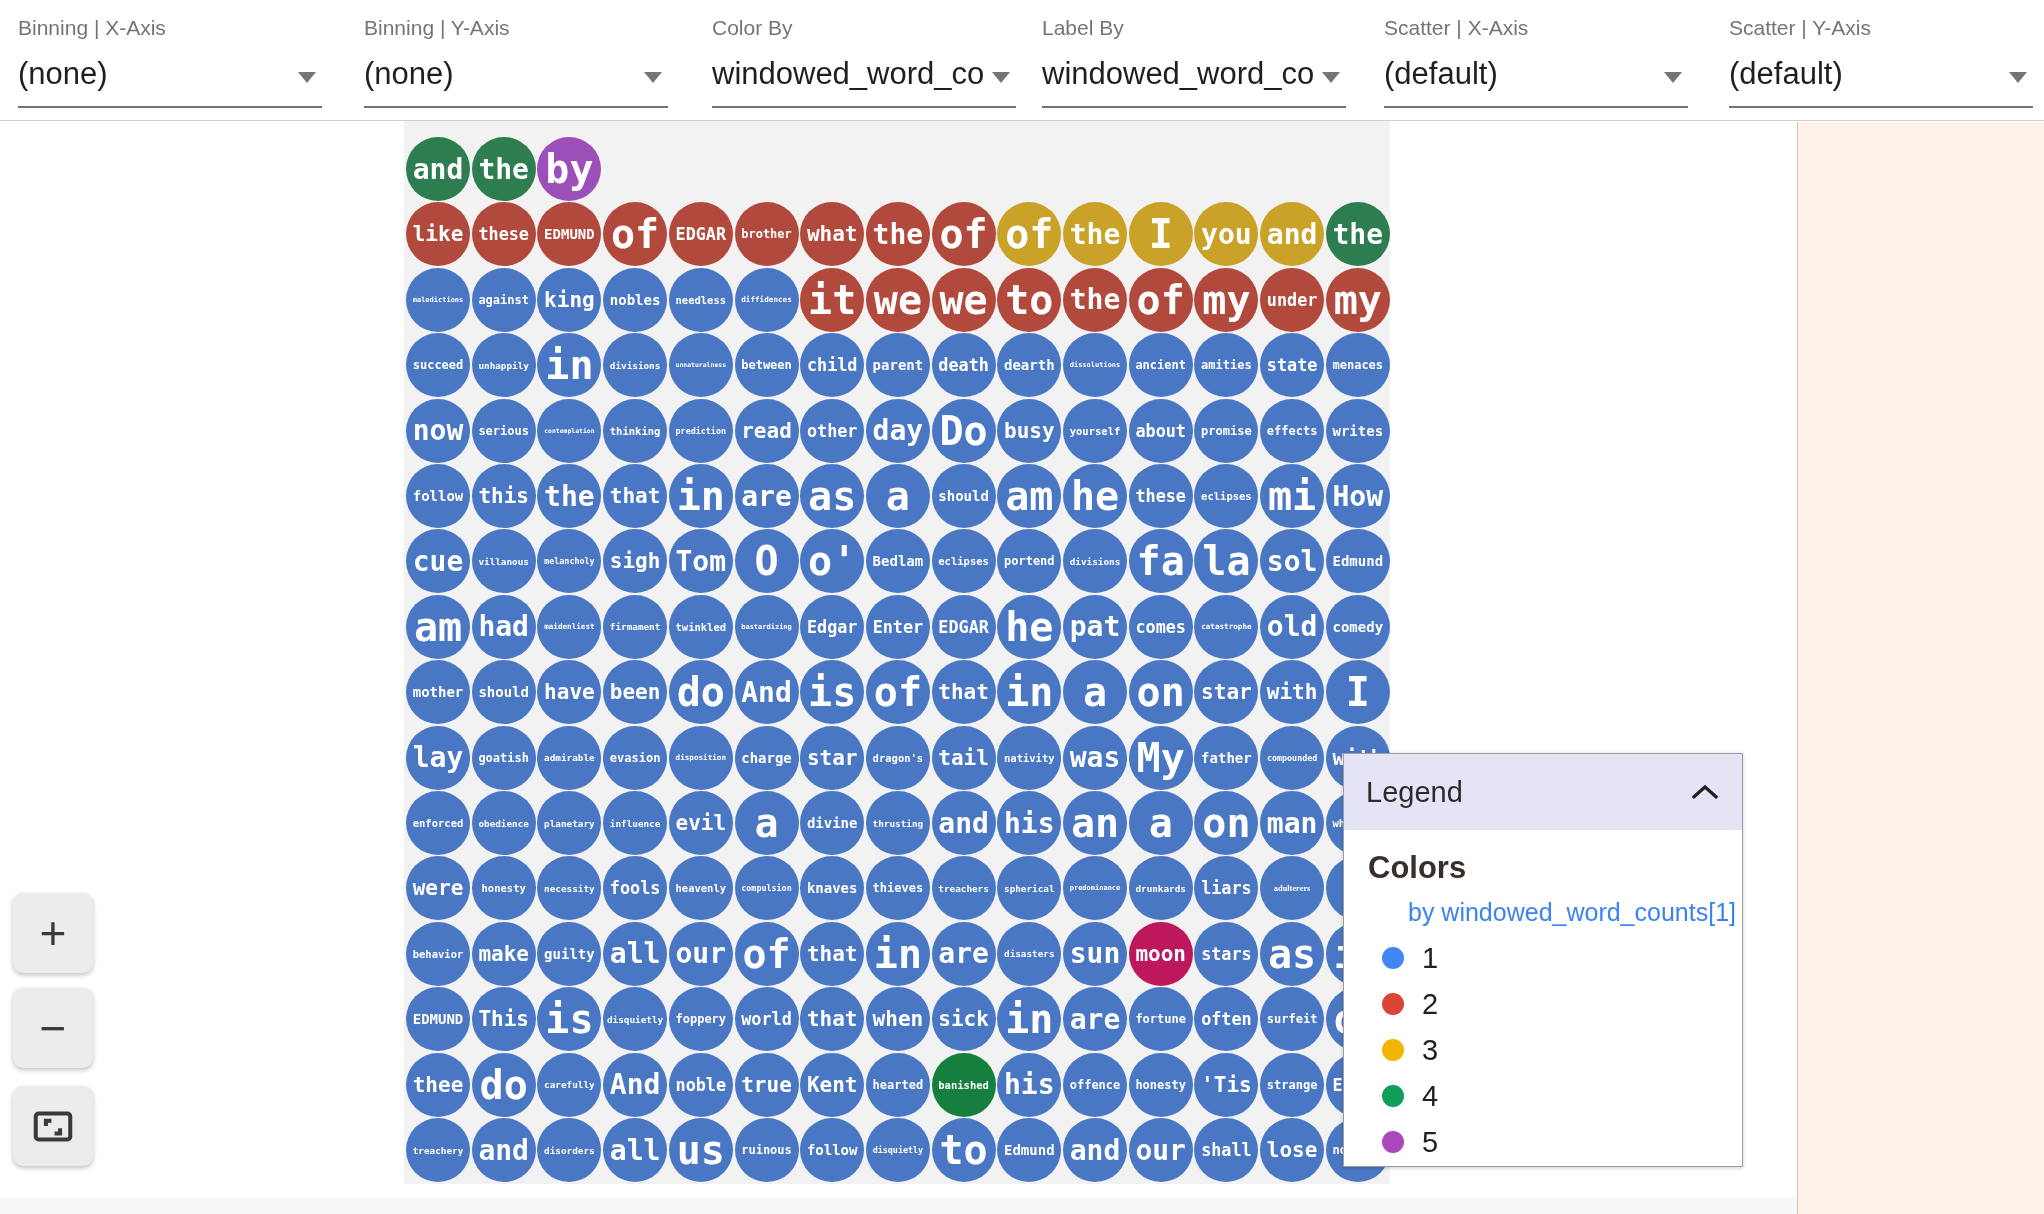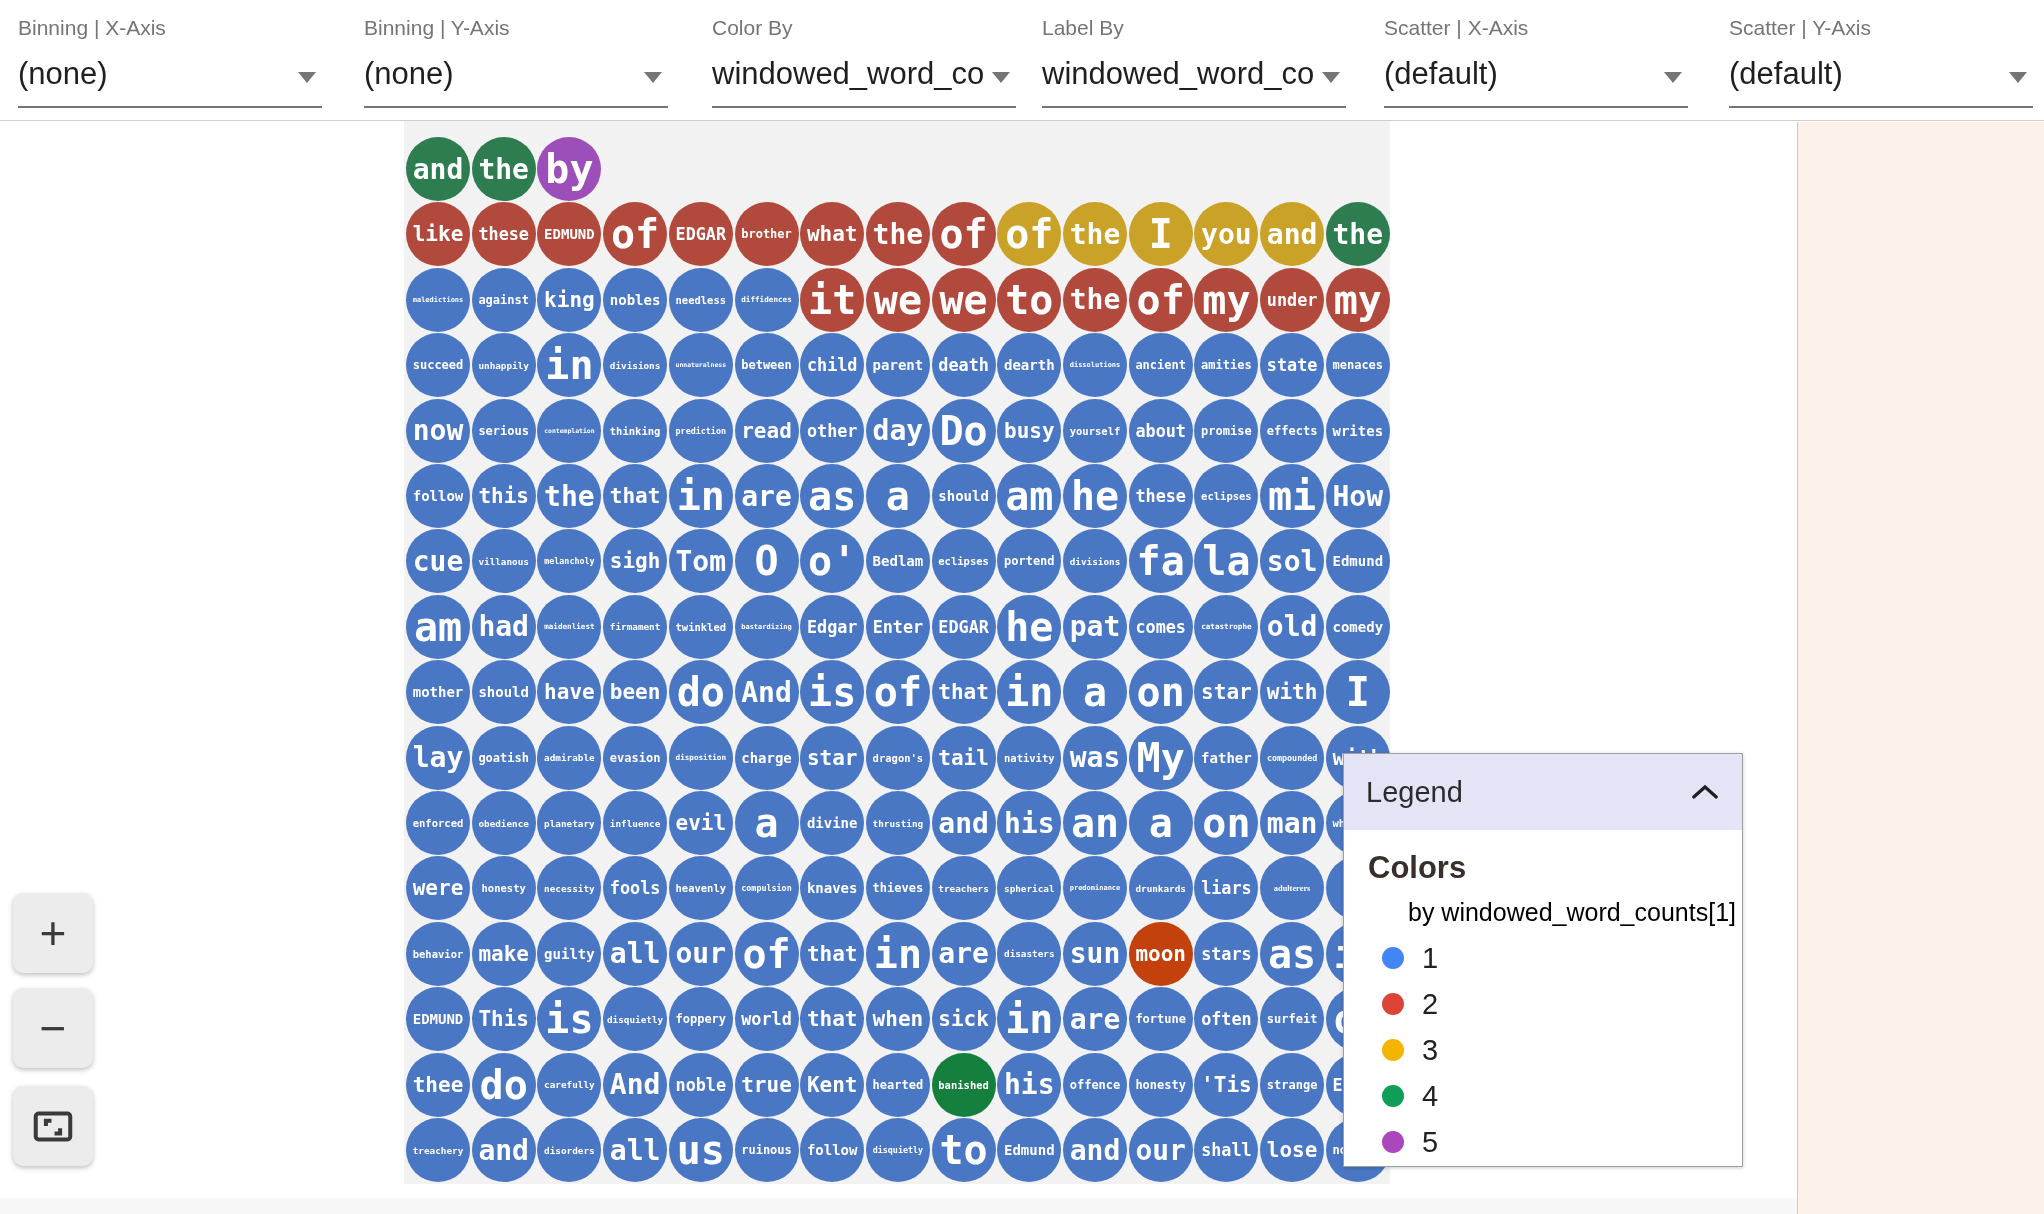--- a/index.html
+++ b/index.html
@@ -16,21 +16,21 @@
   .dd .arrow{position:absolute;right:6px;top:20px;width:0;height:0;border-left:9px solid transparent;border-right:9px solid transparent;border-top:11px solid #757575;}
   
   .plot{position:absolute;left:404px;top:121px;width:986px;height:1063px;background:#f2f2f2;z-index:1;}
   .bubble{position:absolute;width:64px;height:64px;border-radius:50%;display:flex;align-items:center;justify-content:center;color:#fff;font-family:"DejaVu Sans Mono",monospace;font-weight:700;white-space:nowrap;overflow:hidden;cursor:pointer;}
   
   .legend{position:absolute;left:1343px;top:753px;width:400px;height:414px;background:#fff;border:1px solid #9e9e9e;box-shadow:0 1px 4px rgba(0,0,0,.2);z-index:7;box-sizing:border-box;}
   .legend-header{height:76px;background:#e5e4f7;display:flex;align-items:center;justify-content:space-between;padding:0 22px;cursor:pointer;}
   .legend-header .ltitle{font-size:29px;color:#2b2b2b;}
   .legend-body{padding:20px 24px 0 8px;margin-left:16px;}
   .colors-title{font-size:31px;font-weight:bold;color:#382f2a;}
-  .colors-sub{font-size:25px;color:#000000;margin-top:12px;margin-left:40px;white-space:nowrap;}
+  .colors-sub{font-size:25px;color:#3b82f6;margin-top:12px;margin-left:40px;white-space:nowrap;}
   .lentry{display:flex;align-items:center;margin-top:16px;margin-left:14px;height:30px;}
   .ldot{width:22px;height:22px;border-radius:50%;margin-right:18px;flex:0 0 auto;}
   .lval{font-size:29px;color:#212121;}
   
   .zoombtn{position:absolute;left:13px;width:80px;height:80px;background:#ececec;border:none;border-radius:10px;box-shadow:0 2px 5px rgba(0,0,0,.25);display:flex;align-items:center;justify-content:center;cursor:pointer;color:#3a3a3a;font-size:46px;font-weight:400;line-height:1;padding:0;}
   
   .right-panel{position:absolute;left:1797px;top:122px;width:247px;height:1092px;background:#fdf2e9;border-left:1px solid #c9c9c9;z-index:5;box-sizing:border-box;}
   .bottom-strip{position:absolute;left:0;top:1198px;width:1797px;height:16px;background:#f7f7f7;z-index:2;}
 </style>
 </head>
@@ -254,21 +254,21 @@
     <div class="bubble" style="left: 67.7px; top: 800.8px; background: rgb(74, 119, 196); font-size: 21px;">make</div>
     <div class="bubble" style="left: 133.4px; top: 800.8px; background: rgb(74, 119, 196); font-size: 14px;">guilty</div>
     <div class="bubble" style="left: 199.1px; top: 800.8px; background: rgb(74, 119, 196); font-size: 28px;">all</div>
     <div class="bubble" style="left: 264.8px; top: 800.8px; background: rgb(74, 119, 196); font-size: 28px;">our</div>
     <div class="bubble" style="left: 330.5px; top: 800.8px; background: rgb(74, 119, 196); font-size: 40px;">of</div>
     <div class="bubble" style="left: 396.2px; top: 800.8px; background: rgb(74, 119, 196); font-size: 21px;">that</div>
     <div class="bubble" style="left: 461.9px; top: 800.8px; background: rgb(74, 119, 196); font-size: 40px;">in</div>
     <div class="bubble" style="left: 527.6px; top: 800.8px; background: rgb(74, 119, 196); font-size: 28px;">are</div>
     <div class="bubble" style="left: 593.3px; top: 800.8px; background: rgb(74, 119, 196); font-size: 9.33333px;">disasters</div>
     <div class="bubble" style="left: 659px; top: 800.8px; background: rgb(74, 119, 196); font-size: 28px;">sun</div>
-    <div class="bubble" style="left: 724.7px; top: 800.8px; background: #c2410c; font-size: 21px;">moon</div>
+    <div class="bubble" style="left: 724.7px; top: 800.8px; background: #be185d; font-size: 21px;">moon</div>
     <div class="bubble" style="left: 790.4px; top: 800.8px; background: rgb(74, 119, 196); font-size: 16.8px;">stars</div>
     <div class="bubble" style="left: 856.1px; top: 800.8px; background: rgb(74, 119, 196); font-size: 40px;">as</div>
     <div class="bubble" style="left: 921.8px; top: 800.8px; background: rgb(74, 119, 196); font-size: 40px;">it</div>
     <div class="bubble" style="left: 2px; top: 866.2px; background: rgb(74, 119, 196); font-size: 14px;">EDMUND</div>
     <div class="bubble" style="left: 67.7px; top: 866.2px; background: rgb(74, 119, 196); font-size: 21px;">This</div>
     <div class="bubble" style="left: 133.4px; top: 866.2px; background: rgb(74, 119, 196); font-size: 40px;">is</div>
     <div class="bubble" style="left: 199.1px; top: 866.2px; background: rgb(74, 119, 196); font-size: 9.33333px;">disquietly</div>
     <div class="bubble" style="left: 264.8px; top: 866.2px; background: rgb(74, 119, 196); font-size: 12px;">foppery</div>
     <div class="bubble" style="left: 330.5px; top: 866.2px; background: rgb(74, 119, 196); font-size: 16.8px;">world</div>
     <div class="bubble" style="left: 396.2px; top: 866.2px; background: rgb(74, 119, 196); font-size: 21px;">that</div>

